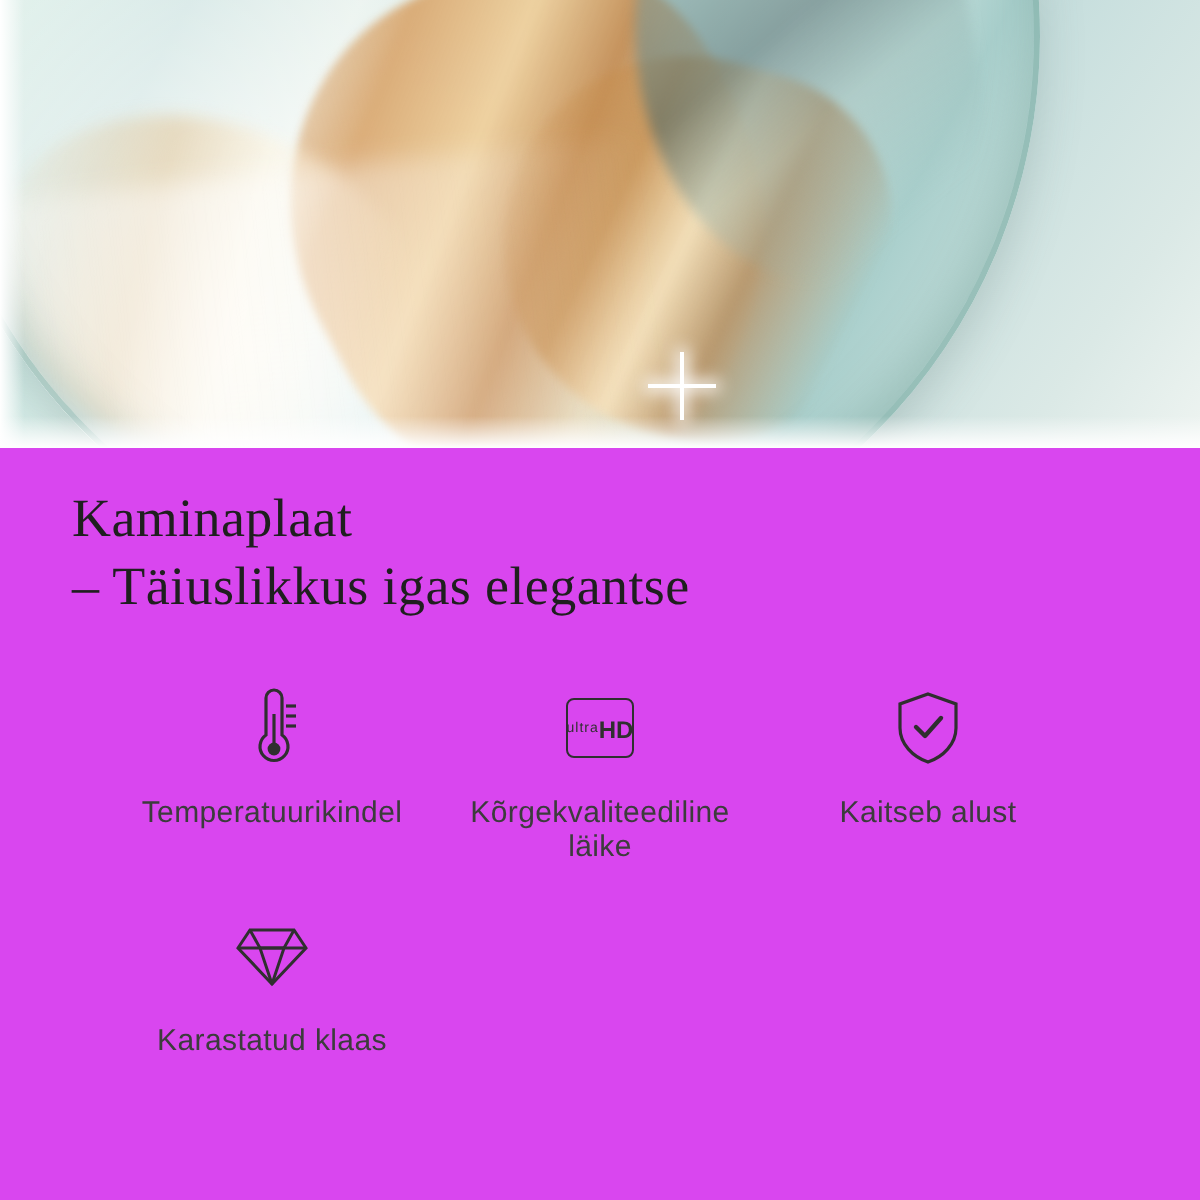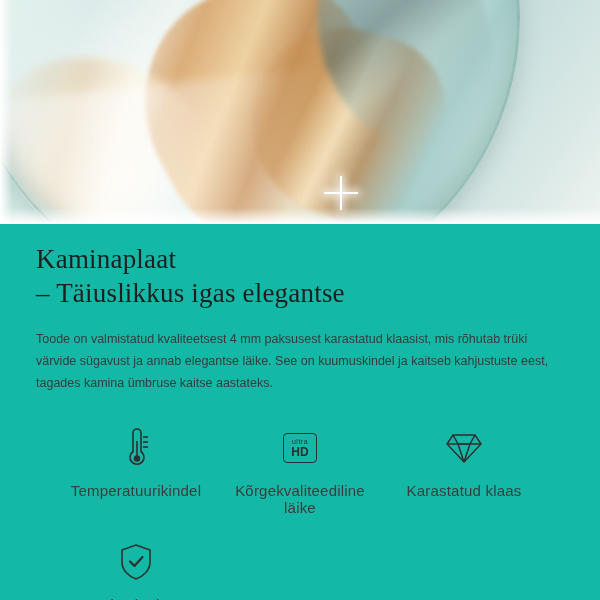--- a/index.html
+++ b/index.html
@@ -9,21 +9,21 @@
     width: 600px;
     height: 600px;
     background: #ffffff;
     font-family: "Liberation Sans", sans-serif;
     overflow: hidden;
   }
   .page {
     position: relative;
     width: 600px;
     height: 600px;
-    background: #14b8a6;
+    background: #d946ef;
   }
 
   
   .hero {
     position: relative;
     width: 600px;
     height: 224px;
     overflow: hidden;
     background: #f3f4f3;
   }
@@ -206,21 +206,21 @@
     color: #3c3c3c;
     text-align: center;
     letter-spacing: 0.2px;
   }
   .ultrahd {
     width: 34px;
     height: 30px;
     border: 1.6px solid #2f2f2f;
     border-radius: 4px;
     display: flex;
-    flex-direction: column;
+    flex-direction: row;
     align-items: center;
     justify-content: center;
     line-height: 1;
   }
   .ultrahd .u1 { font-size: 7px; letter-spacing: 0.5px; color: #2f2f2f; }
   .ultrahd .u2 { font-size: 12px; font-weight: bold; color: #2f2f2f; margin-top: 1px; }
 </style>
 </head>
 <body>
 
@@ -239,21 +239,20 @@
     <div class="sparkle"></div>
     <div class="hero-edge-left"></div>
     <div class="hero-edge-bottom"></div>
   </div>
 
   <div class="content">
     <h1 class="title">
       <span>Kaminaplaat</span>
       <span class="line2">– Täiuslikkus igas elegantse</span>
     </h1>
-    <p class="body">Toode on valmistatud kvaliteetsest 4 mm paksusest karastatud klaasist, mis rõhutab trüki värvide sügavust ja annab elegantse läike. See on kuumuskindel ja kaitseb kahjustuste eest, tagades kamina ümbruse kaitse aastateks.</p>
 
     <div class="features">
 
       <div class="feature">
         <span class="ico">
           <svg width="34" height="42" viewBox="0 0 34 42" fill="none" stroke="#2f2f2f" stroke-width="1.6">
             <path d="M14 6a4 4 0 0 1 8 0v18.5a7 7 0 1 1-8 0V6z"></path>
             <line x1="18" y1="14" x2="18" y2="29"></line>
             <circle cx="18" cy="31.5" r="3.2" fill="#2f2f2f" stroke="none"></circle>
             <line x1="24" y1="10" x2="29" y2="10"></line>
@@ -269,38 +268,38 @@
           <span class="ultrahd">
             <span class="u1">ultra</span>
             <span class="u2">HD</span>
           </span>
         </span>
         <span class="cap">Kõrgekvaliteediline läike</span>
       </div>
 
       <div class="feature">
         <span class="ico">
+          <svg width="34" height="40" viewBox="0 0 34 40" fill="none" stroke="#2f2f2f" stroke-width="1.6">
+            <path d="M17 3 L31 8 V20 C31 28 24.5 34.5 17 37 C9.5 34.5 3 28 3 20 V8 Z"></path>
+            <path d="M11 19.5 L15.5 24 L23.5 15" stroke-width="2.2" stroke-linecap="round" stroke-linejoin="round"></path>
+          </svg>
+        </span>
+        <span class="cap">Kaitseb alust</span>
+      </div>
+
+      <div class="feature">
+        <span class="ico">
           <svg width="38" height="34" viewBox="0 0 38 34" fill="none" stroke="#2f2f2f" stroke-width="1.5">
             <path d="M8 4 H30 L36 13 L19 31 L2 13 Z"></path>
             <path d="M2 13 H36"></path>
             <path d="M8 4 L13 13 L19 31"></path>
             <path d="M30 4 L25 13 L19 31"></path>
             <path d="M13 13 H25"></path>
           </svg>
         </span>
         <span class="cap">Karastatud klaas</span>
       </div>
 
-      <div class="feature">
-        <span class="ico">
-          <svg width="34" height="40" viewBox="0 0 34 40" fill="none" stroke="#2f2f2f" stroke-width="1.6">
-            <path d="M17 3 L31 8 V20 C31 28 24.5 34.5 17 37 C9.5 34.5 3 28 3 20 V8 Z"></path>
-            <path d="M11 19.5 L15.5 24 L23.5 15" stroke-width="2.2" stroke-linecap="round" stroke-linejoin="round"></path>
-          </svg>
-        </span>
-        <span class="cap">Kaitseb alust</span>
-      </div>
-
 
 
     </div>
   </div>
 </div>
 
 </body></html>

